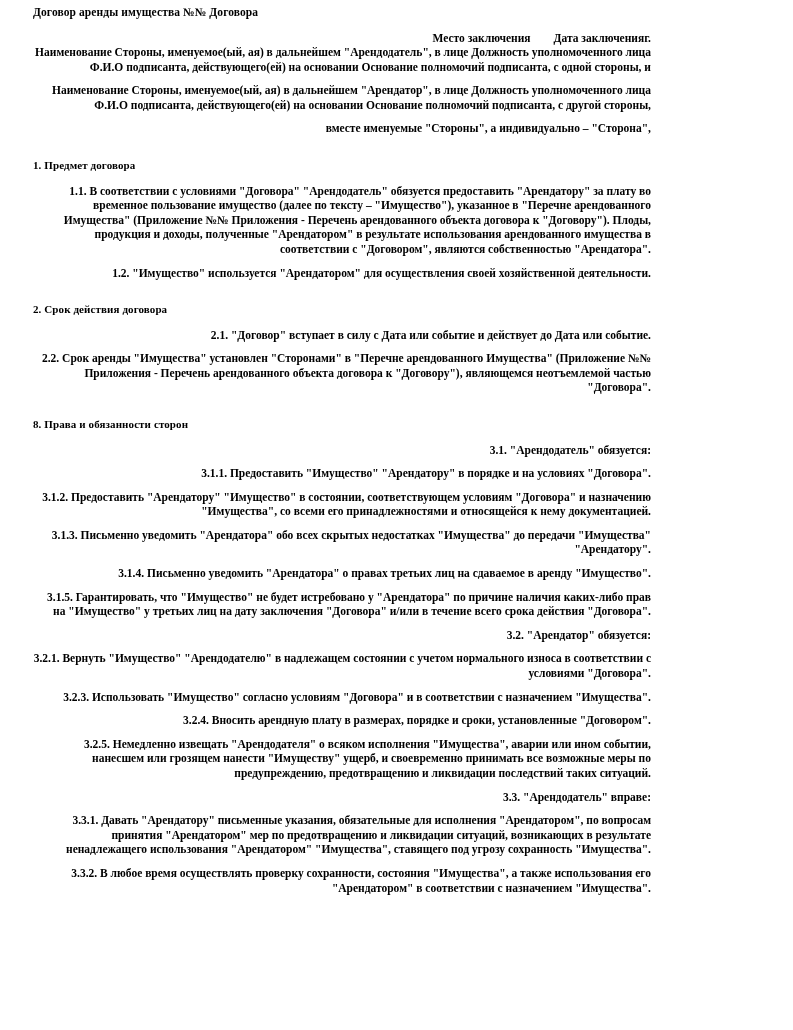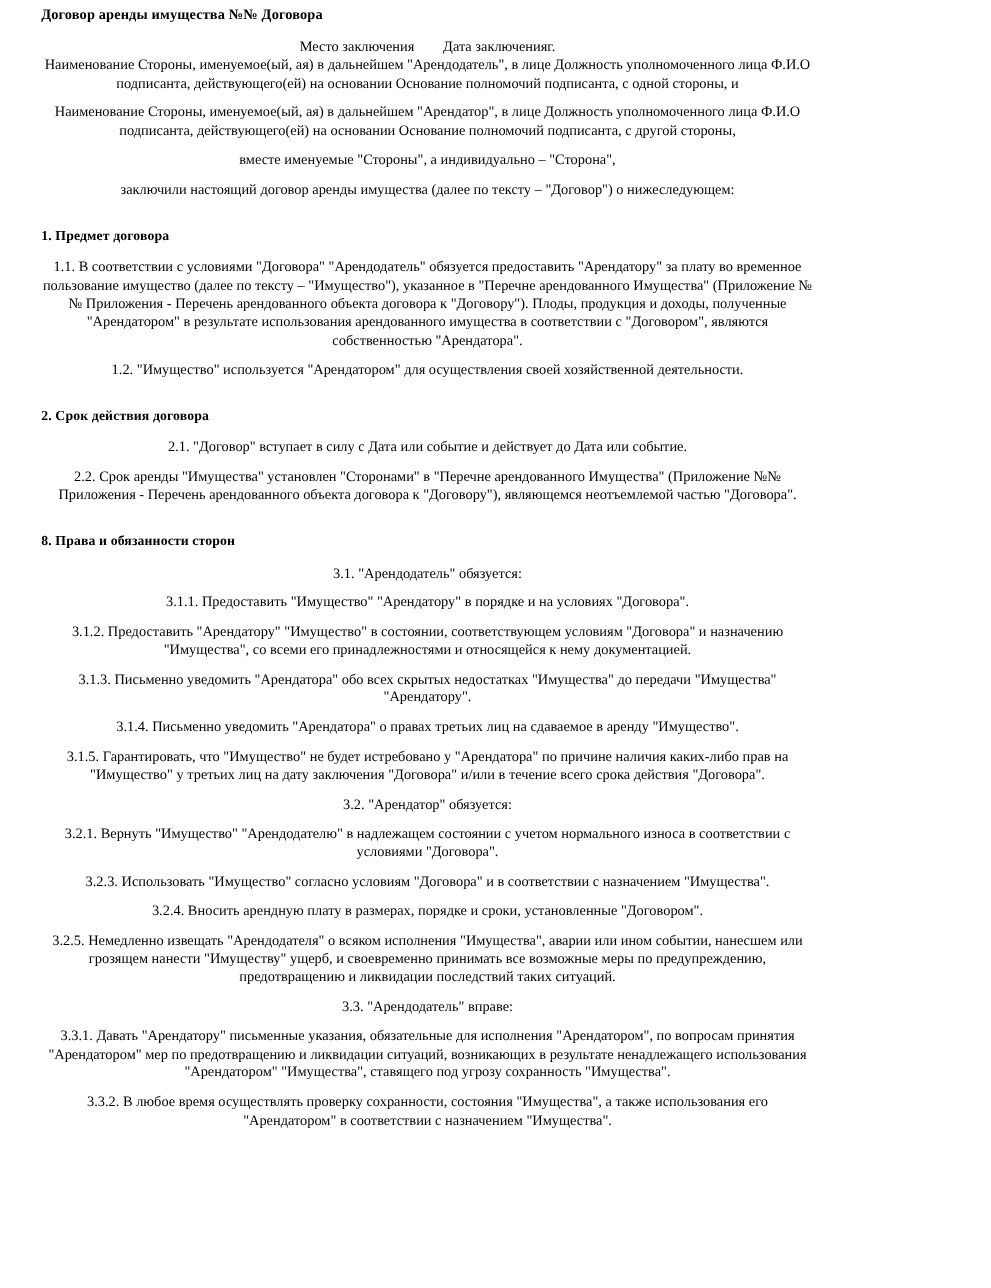--- a/index.html
+++ b/index.html
@@ -33,22 +33,23 @@
     font-size: 11px;
     font-weight: bold;
     line-height: 14.5px;
     margin: 22px 0 11px 0;
     letter-spacing: 0.1px;
   }
   p.para {
     font-size: 11.5px;
     line-height: 14.6px;
     margin: 0 0 9px 0;
-    text-align: center;
+    text-align: right;
     white-space: pre-wrap;
+    font-weight: bold;
   }
   .lead-lines p.para {
     margin-bottom: 0;
   }
   .lead-lines {
     margin-bottom: 9px;
   }
 </style>
 </head>
 <body>
@@ -59,21 +60,20 @@
 
   <div class="lead-lines">
     <p class="para">Место заключения        Дата заключенияг.</p>
     <p class="para">Наименование Стороны, именуемое(ый, ая) в дальнейшем "Арендодатель", в лице Должность уполномоченного лица Ф.И.О подписанта, действующего(ей) на основании Основание полномочий подписанта, с одной стороны, и</p>
   </div>
 
   <p class="para">Наименование Стороны, именуемое(ый, ая) в дальнейшем "Арендатор", в лице Должность уполномоченного лица Ф.И.О подписанта, действующего(ей) на основании Основание полномочий подписанта, с другой стороны,</p>
 
   <p class="para">вместе именуемые "Стороны", а индивидуально – "Сторона",</p>
 
-  <p class="para">заключили настоящий договор аренды имущества (далее по тексту – "Договор") о нижеследующем:</p>
 
   <h2 class="section-heading">1. Предмет договора</h2>
   <p class="para">1.1. В соответствии с условиями "Договора" "Арендодатель" обязуется предоставить "Арендатору" за плату во временное пользование имущество (далее по тексту – "Имущество"), указанное в "Перечне арендованного Имущества" (Приложение №№ Приложения - Перечень арендованного объекта договора к "Договору"). Плоды, продукция и доходы, полученные "Арендатором" в результате использования арендованного имущества в соответствии с "Договором", являются собственностью "Арендатора".</p>
   <p class="para">1.2. "Имущество" используется "Арендатором" для осуществления своей хозяйственной деятельности.</p>
 
   <h2 class="section-heading">2. Срок действия договора</h2>
   <p class="para">2.1. "Договор" вступает в силу с Дата или событие и действует до Дата или событие.</p>
   <p class="para">2.2. Срок аренды "Имущества" установлен "Сторонами" в "Перечне арендованного Имущества" (Приложение №№ Приложения - Перечень арендованного объекта договора к "Договору"), являющемся неотъемлемой частью "Договора".</p>
 
   <h2 class="section-heading">8. Права и обязанности сторон</h2>

